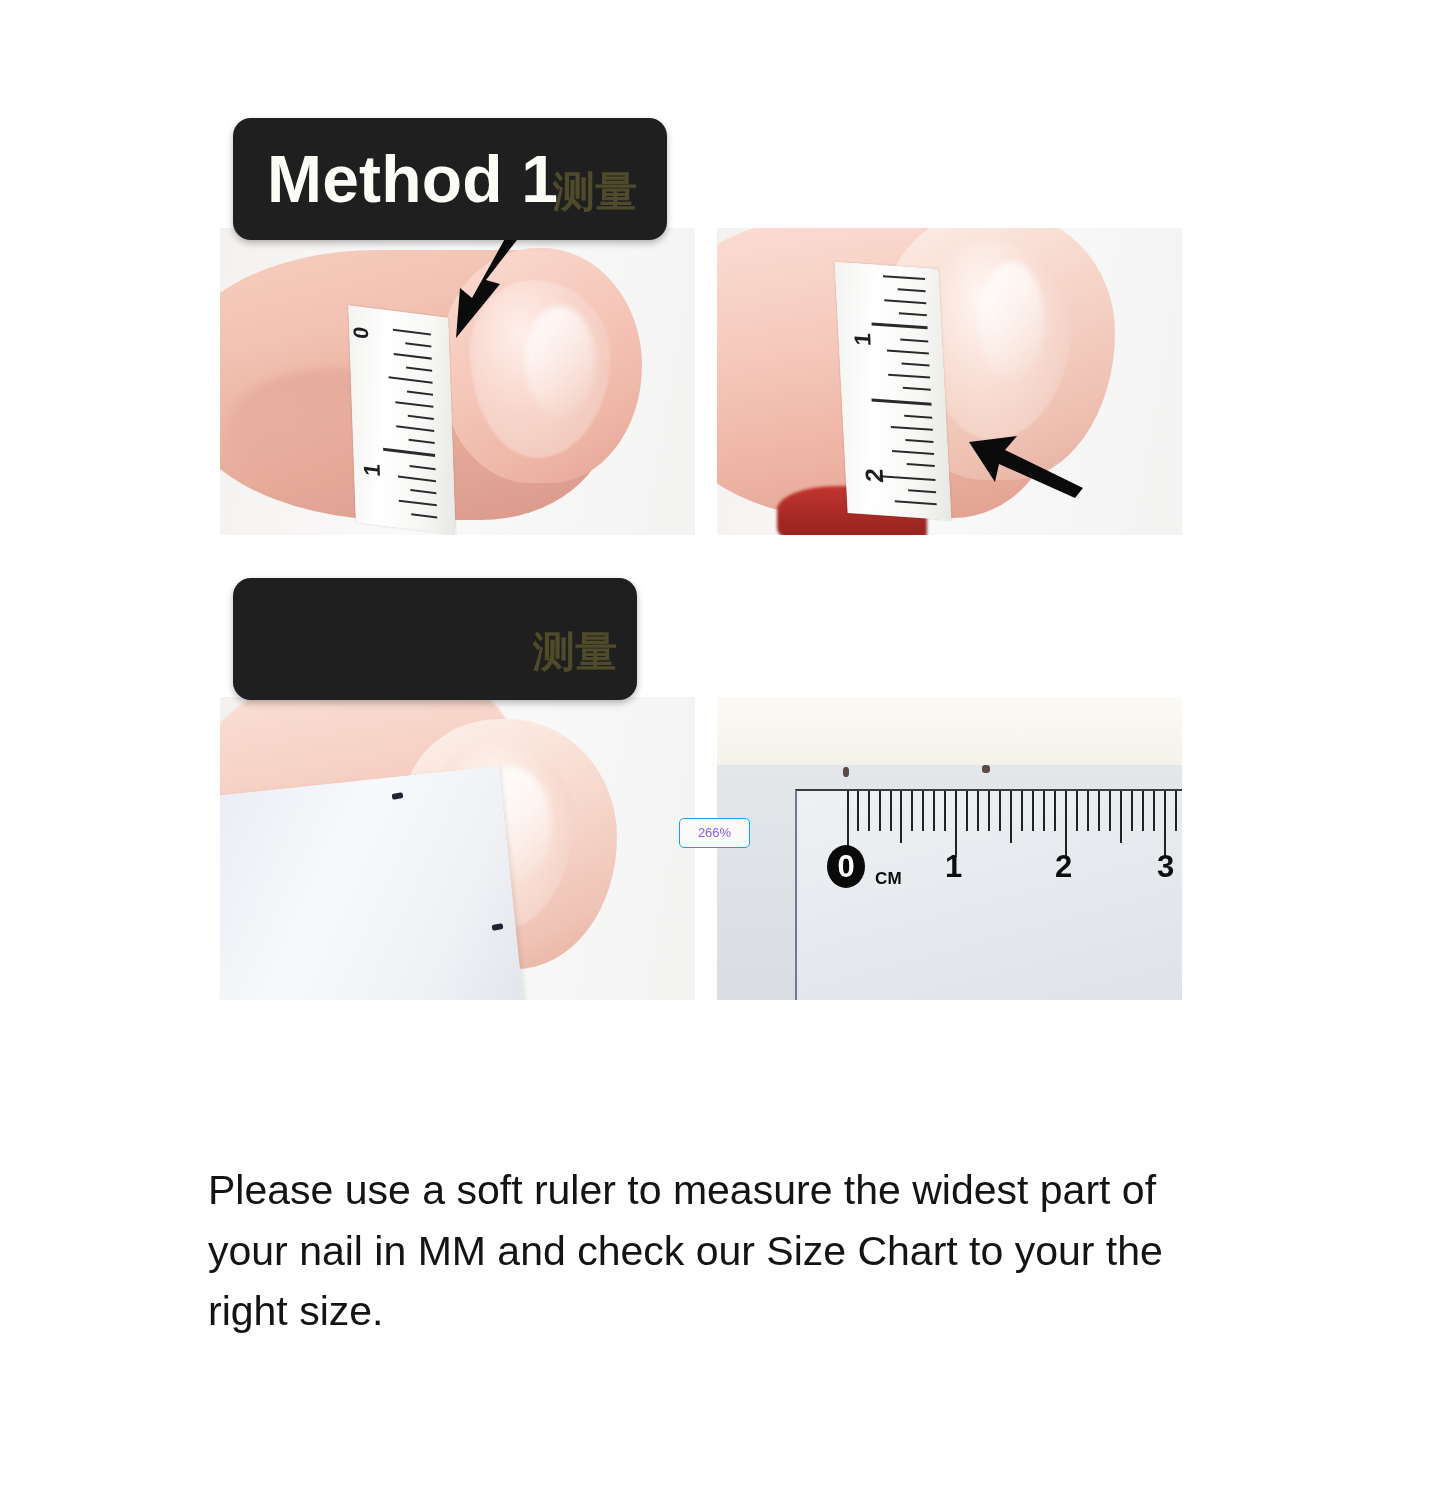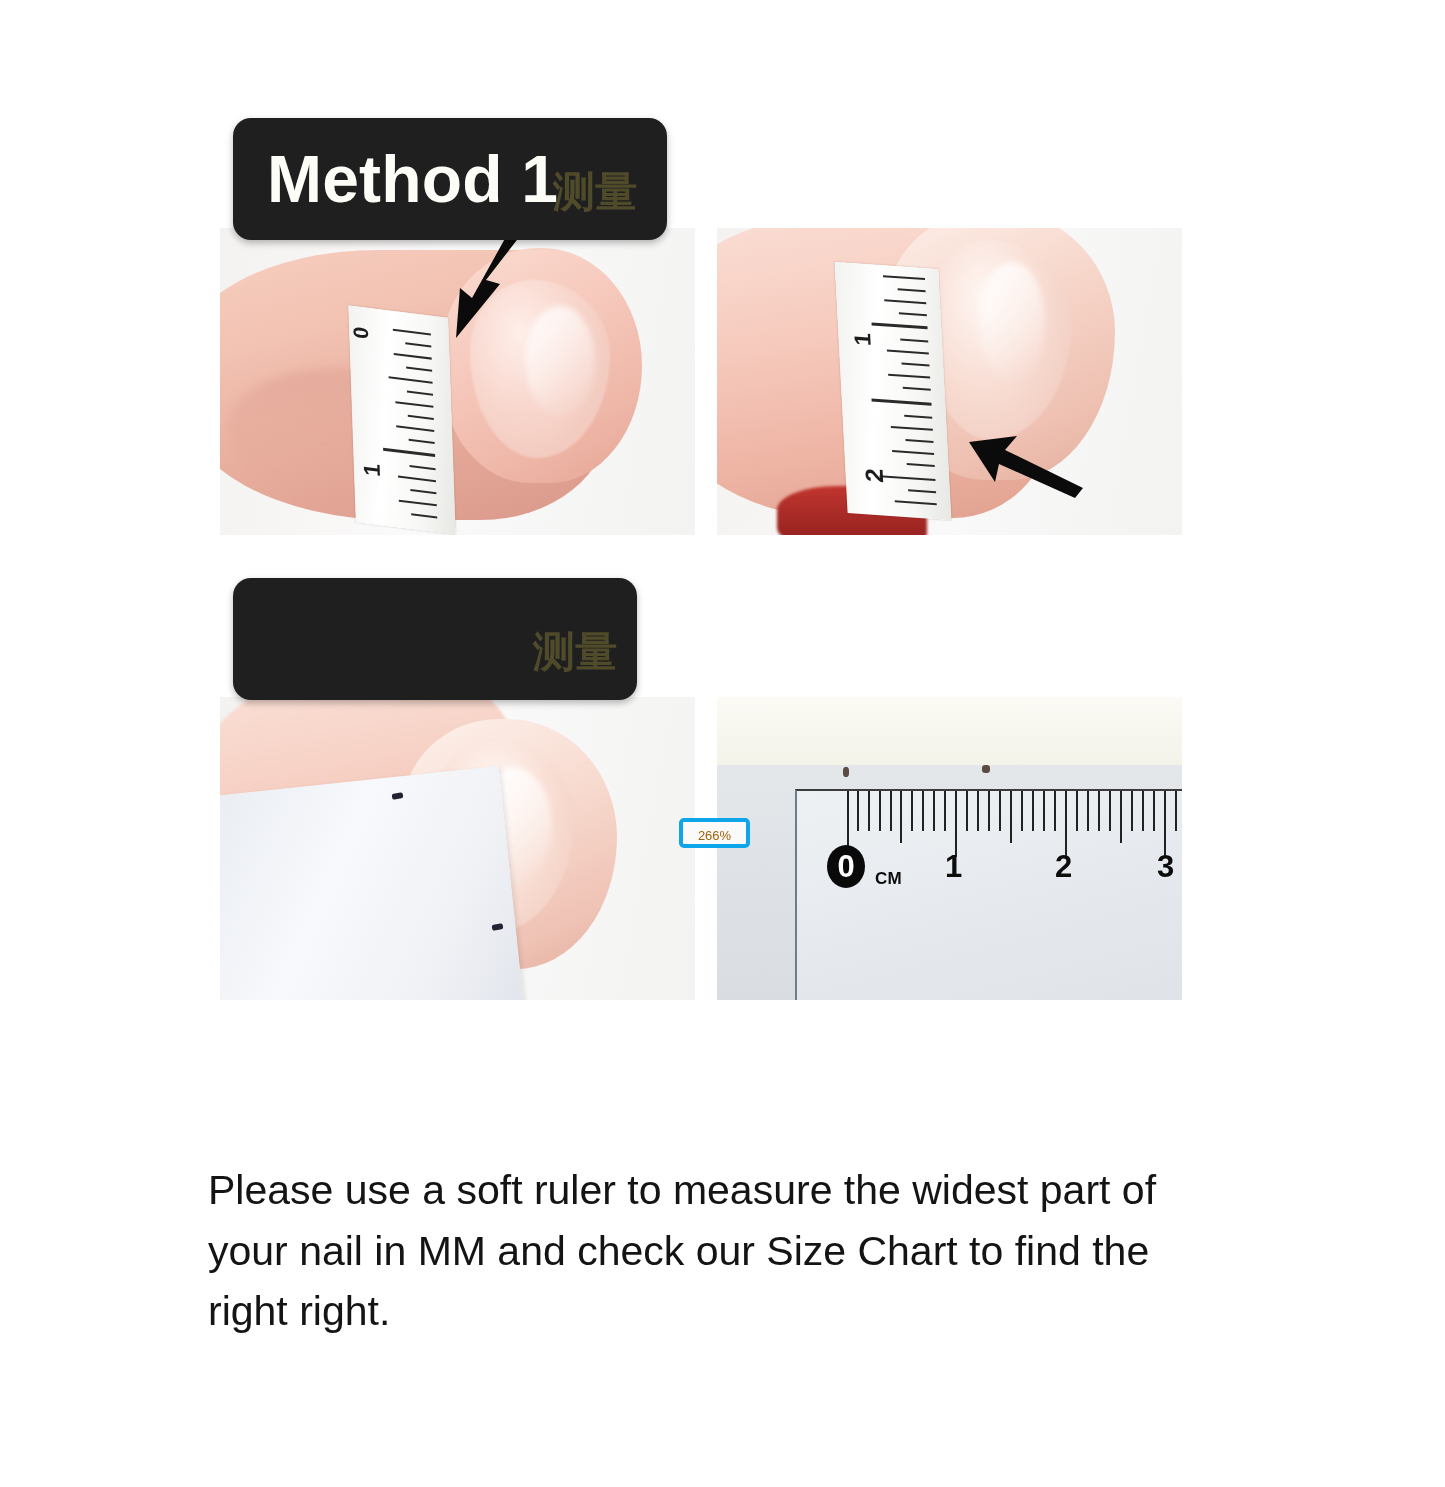--- a/index.html
+++ b/index.html
@@ -249,23 +249,23 @@
   #badge-m1 .ghost { left: 320px; top: 46px; }
   #badge-m2 { left: 211px; top: 578px; width: 404px; height: 122px; font-size: 66px; padding-left: 34px; }
   #badge-m2 .ghost { left: 300px; top: 46px; }
 
   
   #zoom-chip {
     position: absolute;
     left: 679px; top: 818px;
     width: 71px; height: 30px;
     background: #fafafa;
-    border: 4px solid #0ea5e9;
+    border: 1px solid #0ea5e9;
     border-radius: 5px;
-    color: #a16207;
+    color: #8b5cf6;
     font-size: 13px;
     line-height: 28px;
     text-align: center;
     z-index: 6;
   }
 
   
   #text-block { position: absolute; left: 208px; top: 1160px; width: 1030px; }
   #ways-heading {
     color: #00c22d;
@@ -424,14 +424,14 @@
   <span class="txt">Method 1</span>
 </div>
 
 <div class="method-badge" id="badge-m2">
   <span class="ghost">测量</span>
 </div>
 
 <div id="zoom-chip">266%</div>
 
 <div id="text-block">
-  <p id="ways-body">Please use a soft ruler to measure the widest part of your nail in MM and check our Size Chart to find the right right.</p>
+  <p id="ways-body">Please use a soft ruler to measure the widest part of your nail in MM and check our Size Chart to your the right size.</p>
 </div>
 
 </body></html>

